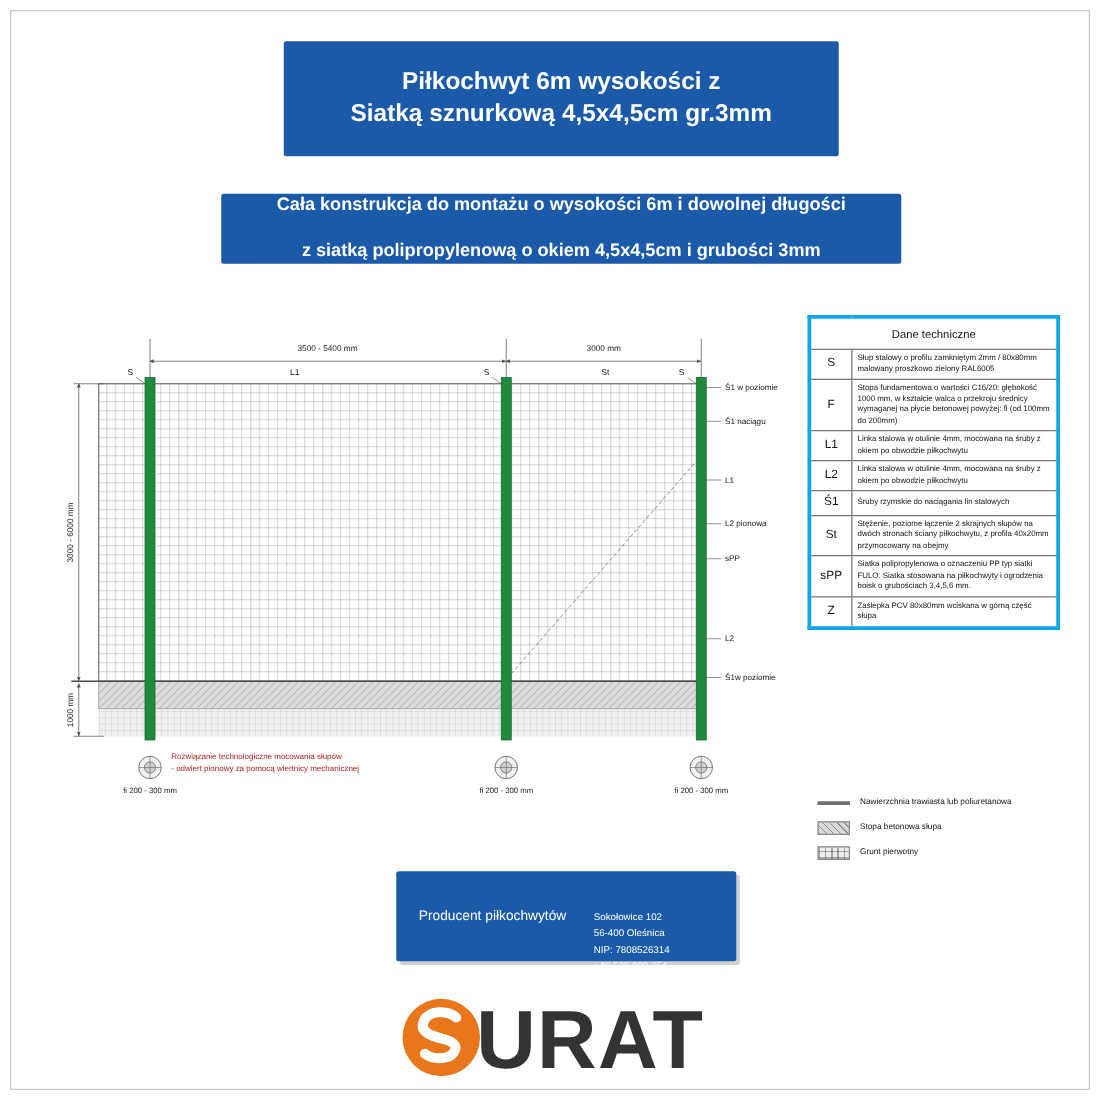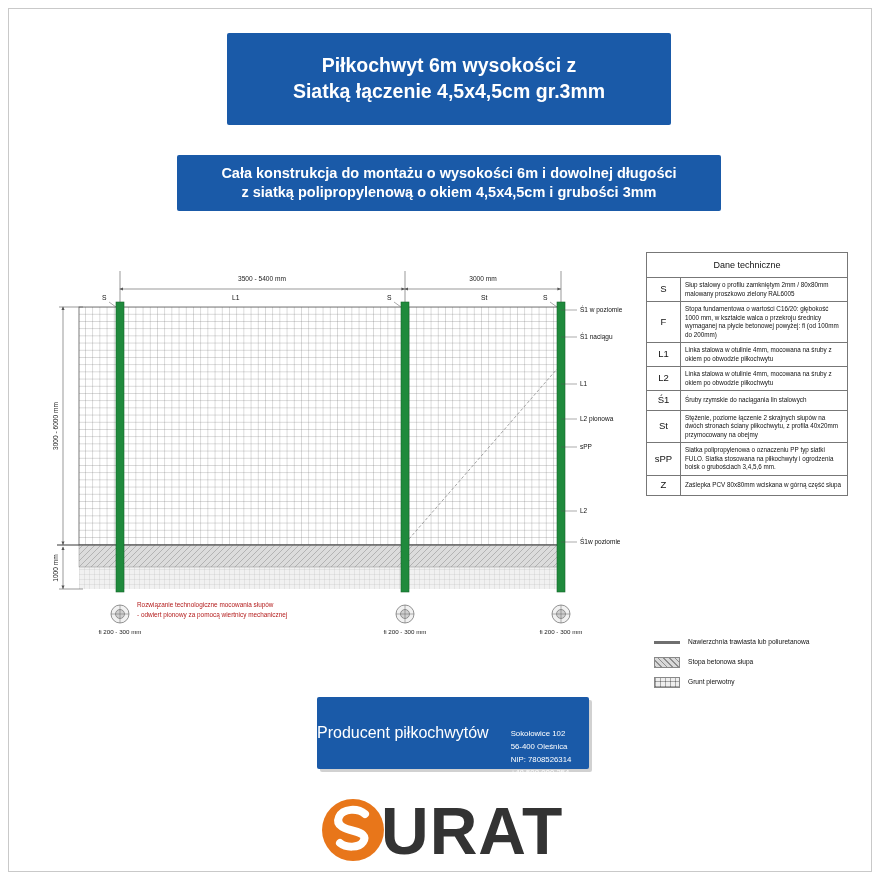--- a/index.html
+++ b/index.html
@@ -27,29 +27,29 @@
   }
   #title-banner {
     left:218px; top:24px; width:444px; height:92px;
     font-size:19.5px;
     display:flex; flex-direction:column; justify-content:center; align-items:center;
     border-radius:2px;
   }
   #subtitle-banner {
     left:168px; top:146px; width:544px; height:56px;
     font-size:14.5px; font-weight:bold;
-    display:flex; flex-direction:column; justify-content:center; align-items:center;
+    display:flex; flex-direction:column; justify-content:space-between; align-items:center;
     border-radius:2px;
   }
   .banner .line { display:block; white-space:nowrap; }
 
   
   #tech-table {
     position:absolute; left:637px; top:243px; width:202px;
-    border:1px solid #0ea5e9; border-collapse:collapse; background:#fff;
+    border:3px solid #0ea5e9; border-collapse:collapse; background:#fff;
   }
   #tech-table td, #tech-table th {
     border:1px solid #777;
     font-size:6.3px;
     color:#111;
     padding:3px 4px;
     vertical-align:middle;
     line-height:1.35;
   }
   #tech-table th.tt-head {
@@ -83,40 +83,40 @@
     border:1px solid #888;
   }
 
   
   #producer-banner {
     position:absolute; left:308px; top:688px; width:272px; height:72px;
     background:#1a5aa8; color:#fff; border-radius:2px;
     display:flex; align-items:center;
     box-shadow:3px 3px 0 rgba(0,0,0,0.18);
   }
-  #producer-label { font-size:16px; flex:0 0 auto; }
+  #producer-label { font-size:11px; padding-left:18px; flex:0 0 auto; }
   #producer-contact { font-size:7.8px; line-height:1.65; padding-left:22px;margin-top:42px; }
 
   
   #logo { position:absolute; left:306px; top:782px; width:280px; height:78px; }
   #logo-text {
     position:absolute; left:66px; top:2px;
     font-size:66px; font-weight:bold; letter-spacing:1px; color:#333333;
     font-family:"Liberation Sans", sans-serif;
   }
   #logo-mark { position:absolute; left:0px; top:4px; width:76px; height:70px; }
 </style>
 </head>
 <body>
 
 <div class="frame">
 
   <div class="banner" id="title-banner">
     <span class="line">Piłkochwyt 6m wysokości z</span>
-    <span class="line">Siatką łączenie 4,5x4,5cm gr.3mm</span>
+    <span class="line">Siatką sznurkową 4,5x4,5cm gr.3mm</span>
   </div>
 
   <div class="banner" id="subtitle-banner">
     <span class="line">Cała konstrukcja do montażu o wysokości 6m i dowolnej długości</span>
     <span class="line">z siatką polipropylenową o okiem 4,5x4,5cm i grubości 3mm</span>
   </div>
 
   <table id="tech-table">
     <thead>
       <tr>

